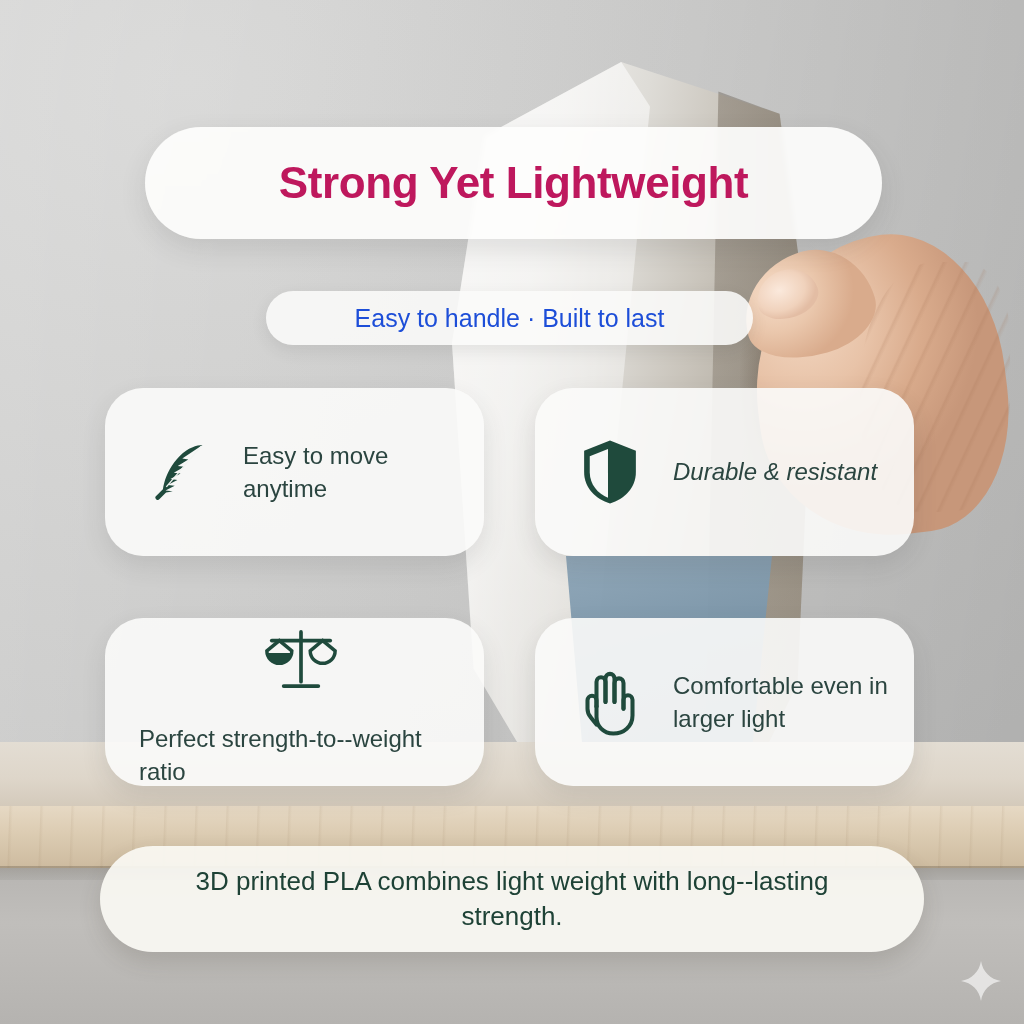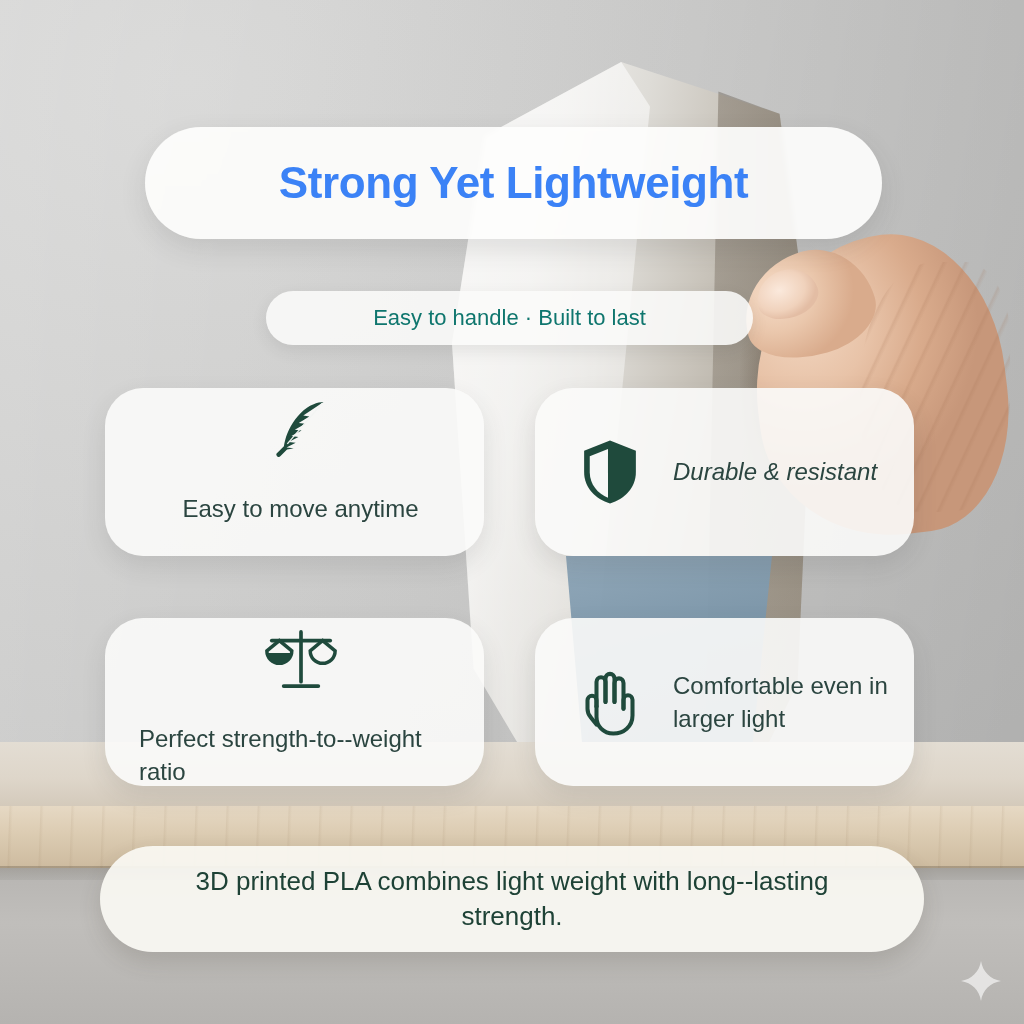--- a/index.html
+++ b/index.html
@@ -162,59 +162,59 @@
     box-shadow: 0 10px 26px rgba(60,60,60,0.13);
     display: flex;
     align-items: center;
     justify-content: center;
     backdrop-filter: blur(2px);
   }
   .title-text {
     font-size: 44px;
     font-weight: 700;
     letter-spacing: -0.4px;
-    color: #3b82f6;
+    color: #be185d;
     white-space: nowrap;
   }
 
   .subtitle-pill {
     position: absolute;
     left: 266px; top: 291px;
     width: 487px; height: 54px;
     border-radius: 27px;
     background: rgba(250,250,249,0.88);
     box-shadow: 0 6px 16px rgba(60,60,60,0.10);
     display: flex;
     align-items: center;
     justify-content: center;
   }
   .subtitle-text {
-    font-size: 22px;
+    font-size: 25px;
     font-weight: 400;
-    color: #0f766e;
+    color: #1d4ed8;
     white-space: nowrap;
   }
 
   .cards {
     position: absolute;
     left: 105px; top: 388px;
     width: 814px; height: 398px;
   }
   .card {
     position: absolute;
     width: 379px; height: 168px;
     border-radius: 38px;
     background: rgba(251,251,250,0.90);
     box-shadow: 0 10px 24px rgba(60,60,60,0.12);
     display: flex;
     align-items: center;
     padding: 0 22px 0 34px;
     gap: 22px;
   }
-  .card.c0 { left: 0;     top: 0; flex-direction: column; }
+  .card.c0 { left: 0;     top: 0; }
   .card.c1 { left: 430px; top: 0; font-style: italic; }
   .card.c2 { left: 0;     top: 230px; flex-direction: column; }
   .card.c3 { left: 430px; top: 230px; }
 
   .card-icon {
     flex: 0 0 auto;
     width: 82px; height: 82px;
     display: flex;
     align-items: center;
     justify-content: center;

